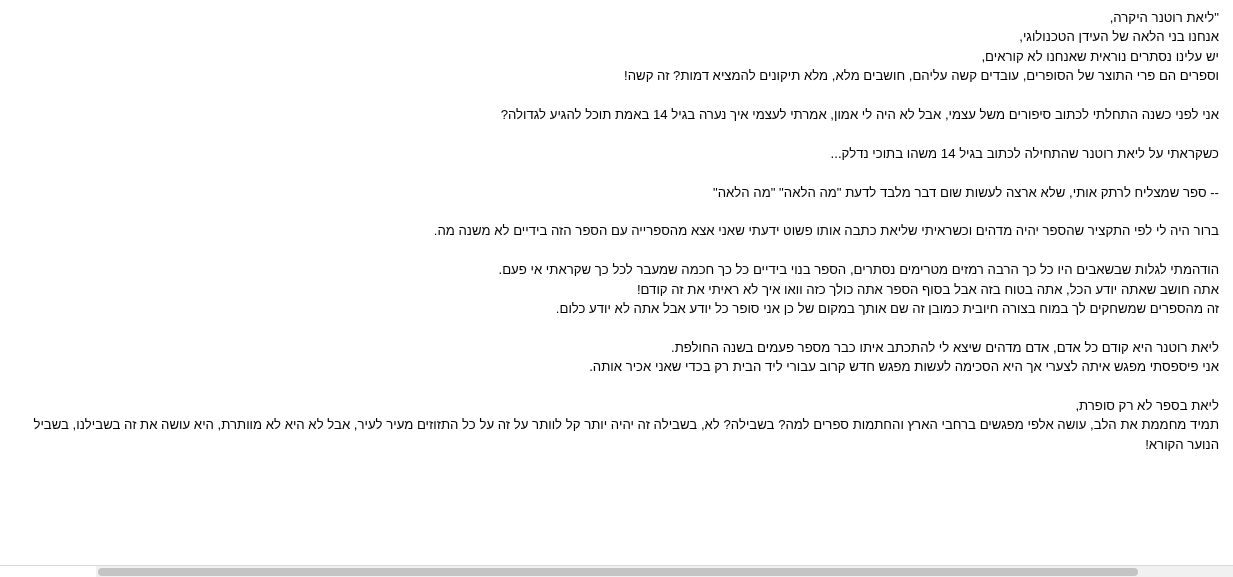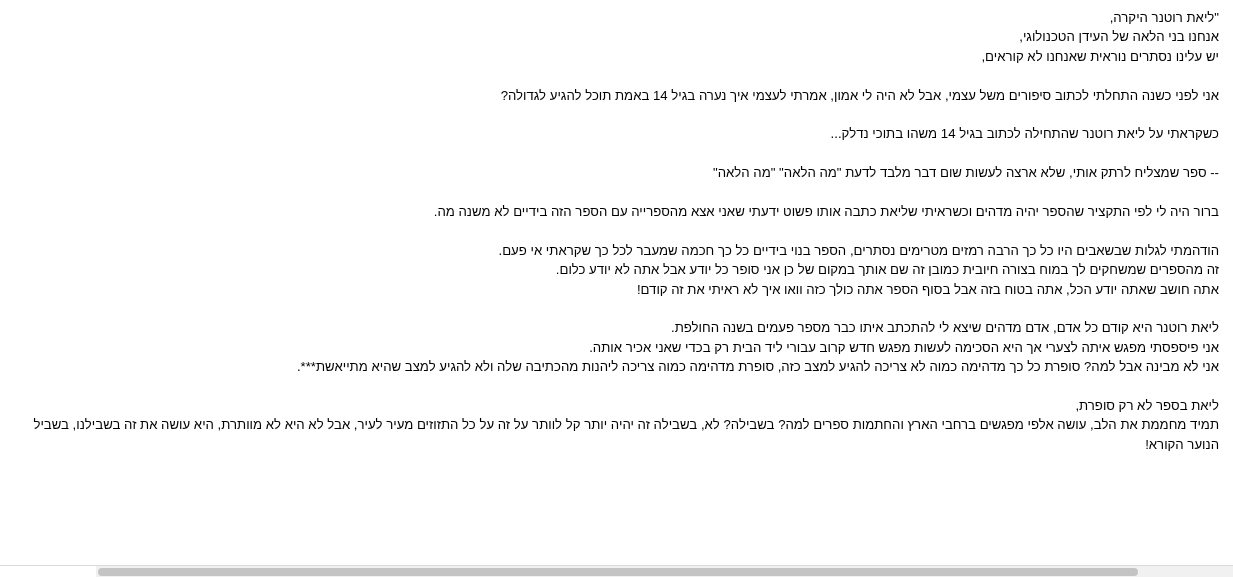--- a/index.html
+++ b/index.html
@@ -70,36 +70,36 @@
   }
 </style>
 </head>
 <body>
 
 <div id="page">
   <div class="doc-body">
     <p class="para">"ליאת רוטנר היקרה,</p>
     <p class="para">אנחנו בני הלאה של העידן הטכנולוגי,</p>
     <p class="para">יש עלינו נסתרים נוראית שאנחנו לא קוראים,</p>
+    <p class="para">וספרים הם פרי התוצר של הסופרים, עובדים קשה עליהם, חושבים מלא, מלא תיקונים להמציא דמות? זה קשה!</p>
     <p class="para blank"></p>
     <p class="para">אני לפני כשנה התחלתי לכתוב סיפורים משל עצמי, אבל לא היה לי אמון, אמרתי לעצמי איך נערה בגיל 14 באמת תוכל להגיע לגדולה?</p>
     <p class="para blank"></p>
     <p class="para">כשקראתי על ליאת רוטנר שהתחילה לכתוב בגיל 14 משהו בתוכי נדלק...</p>
     <p class="para blank"></p>
     <p class="para">-- ספר שמצליח לרתק אותי, שלא ארצה לעשות שום דבר מלבד לדעת "מה הלאה" "מה הלאה"</p>
     <p class="para blank"></p>
     <p class="para">ברור היה לי לפי התקציר שהספר יהיה מדהים וכשראיתי שליאת כתבה אותו פשוט ידעתי שאני אצא מהספרייה עם הספר הזה בידיים לא משנה מה.</p>
     <p class="para blank"></p>
     <p class="para">הודהמתי לגלות שבשאבים היו כל כך הרבה רמזים מטרימים נסתרים, הספר בנוי בידיים כל כך חכמה שמעבר לכל כך שקראתי אי פעם.</p>
+    <p class="para">אתה חושב שאתה יודע הכל, אתה בטוח בזה אבל בסוף הספר אתה כולך כזה וואו איך לא ראיתי את זה קודם!</p>
     <p class="para">זה מהספרים שמשחקים לך במוח בצורה חיובית כמובן זה שם אותך במקום של כן אני סופר כל יודע אבל אתה לא יודע כלום.</p>
-    <p class="para">אתה חושב שאתה יודע הכל, אתה בטוח בזה אבל בסוף הספר אתה כולך כזה וואו איך לא ראיתי את זה קודם!</p>
     <p class="para blank"></p>
     <p class="para">ליאת רוטנר היא קודם כל אדם, אדם מדהים שיצא לי להתכתב איתו כבר מספר פעמים בשנה החולפת.</p>
     <p class="para">אני פיספסתי מפגש איתה לצערי אך היא הסכימה לעשות מפגש חדש קרוב עבורי ליד הבית רק בכדי שאני אכיר אותה.</p>
-    <p class="para">אני לא מבינה אבל למה? סופרת כל כך מדהימה כמוה לא צריכה להגיע למצב כזה, סופרת מדהימה כמוה צריכה ליהנות מהכתיבה שלה ולא להגיע למצב שהיא מתייאשת***.</p>
     <p class="para blank"></p>
     <p class="para">ליאת בספר לא רק סופרת,</p>
     <p class="para">תמיד מחממת את הלב, עושה אלפי מפגשים ברחבי הארץ והחתמות ספרים למה? בשבילה? לא, בשבילה זה יהיה יותר קל לוותר על זה על כל התזוזים מעיר לעיר, אבל לא היא לא מוותרת, היא עושה את זה בשבילנו, בשביל הנוער הקורא!</p>
     <p class="para blank"></p>
 
   </div>
 
   <div class="bottom-strip">
     <div class="scroll-left-block"></div>
     <div class="scroll-thumb"></div>

